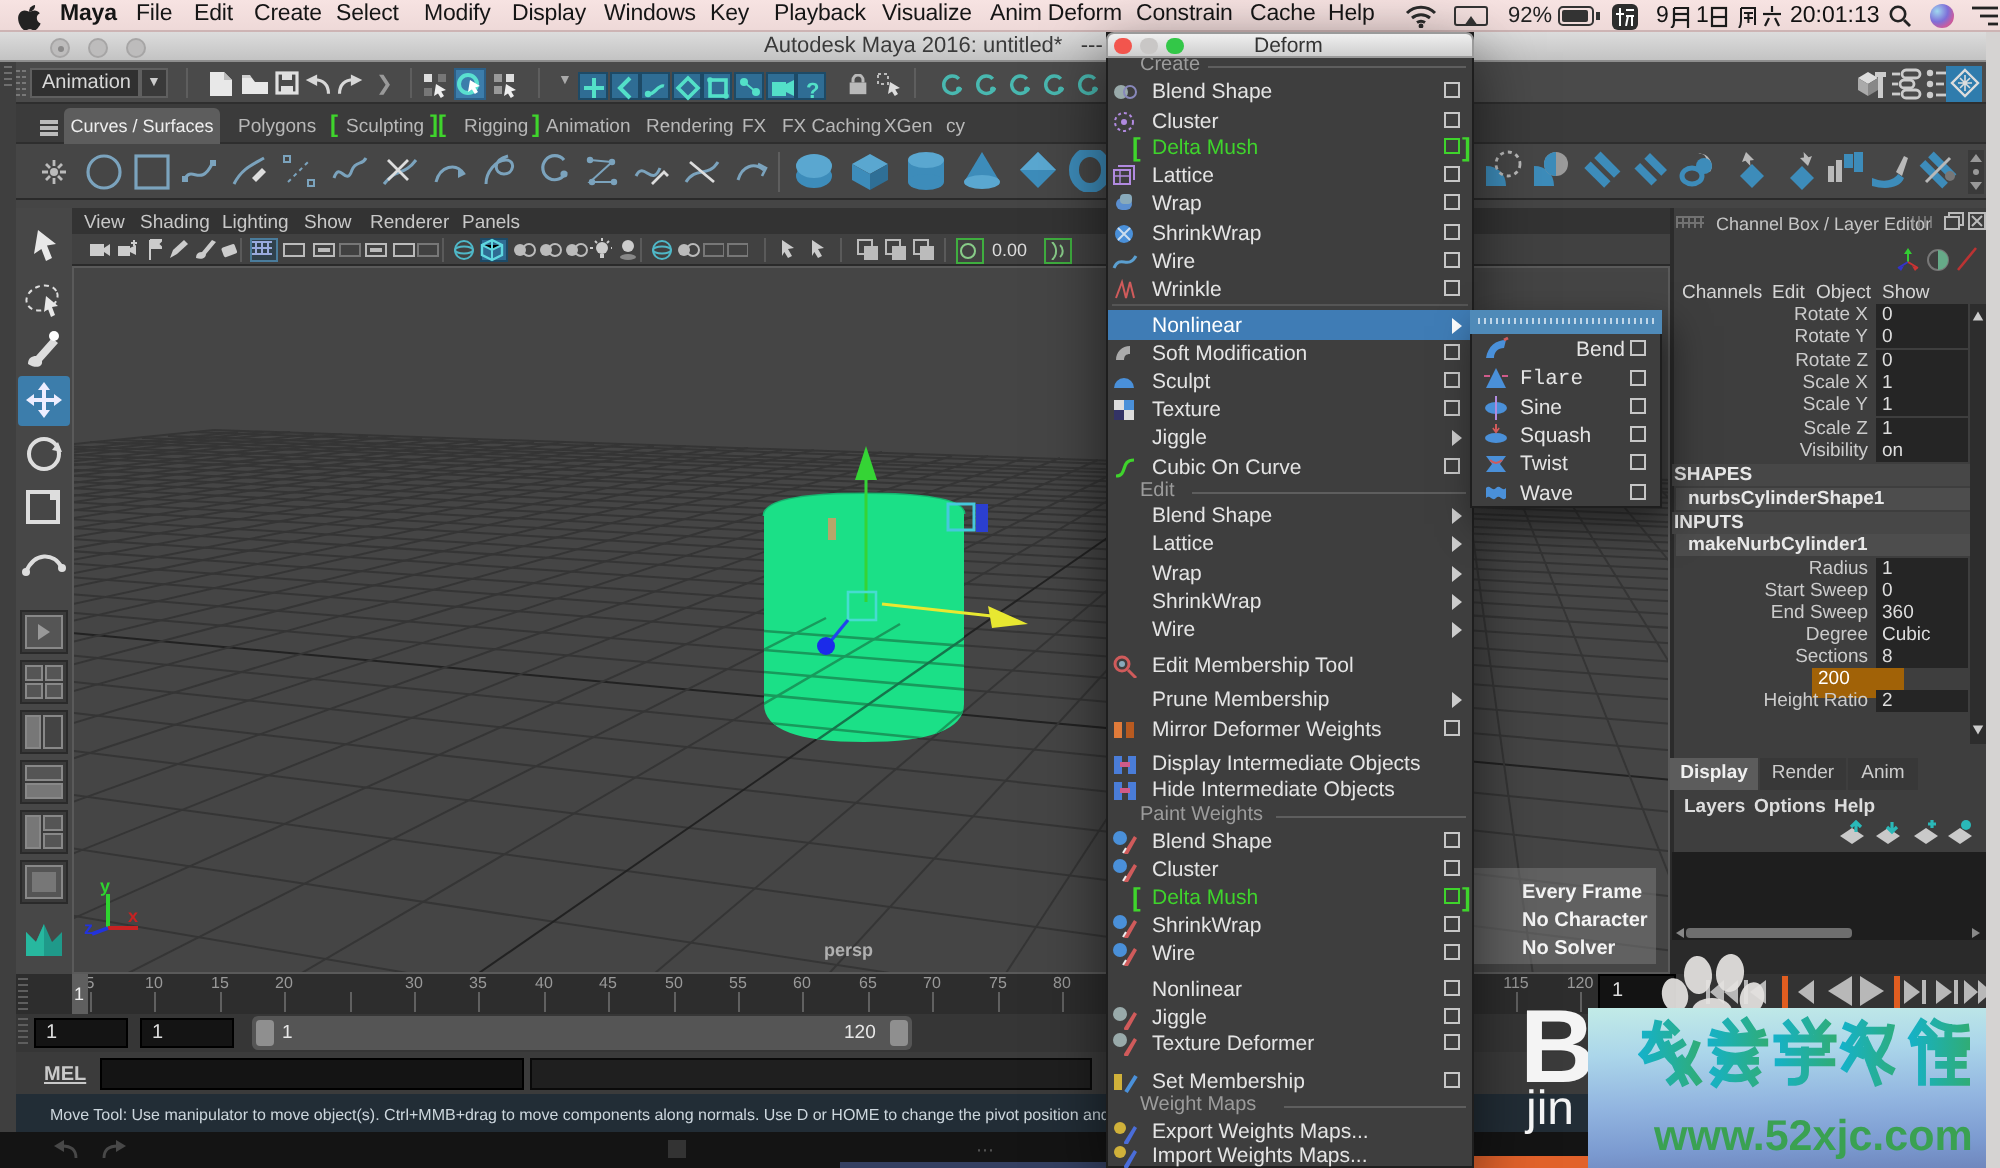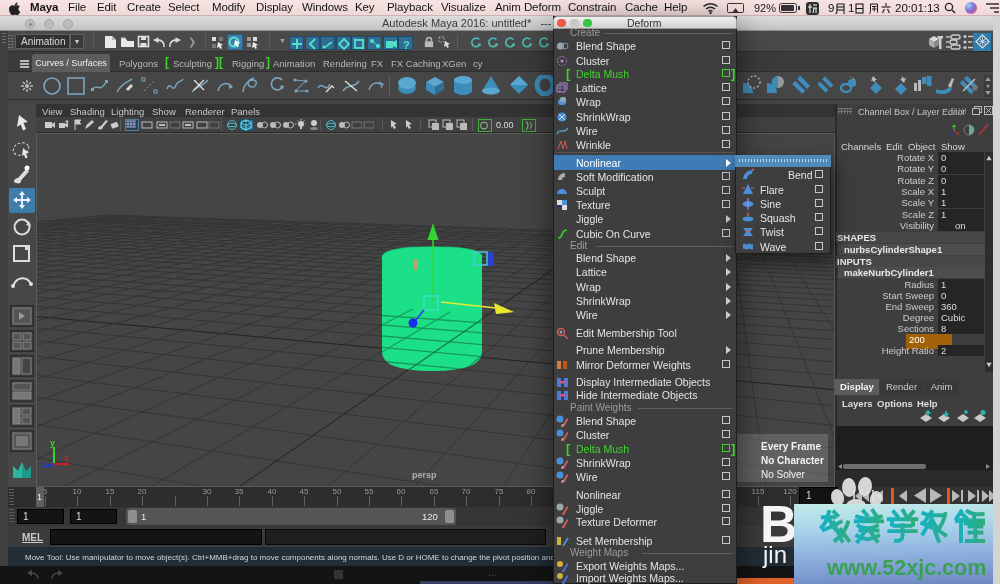--- a/index.html
+++ b/index.html
@@ -835,21 +835,21 @@
 <span class="abs" style="left:938px;top:163px;width:46px;height:11px;background:#252525;font-size:9.5px;color:#ddd;padding-left:3px;">0</span>
 <span class="abs" style="left:845px;top:175px;width:89px;text-align:right;font-size:9.5px;color:#ccc;">Rotate Z</span>
 <span class="abs" style="left:938px;top:175px;width:46px;height:11px;background:#252525;font-size:9.5px;color:#ddd;padding-left:3px;">0</span>
 <span class="abs" style="left:845px;top:186px;width:89px;text-align:right;font-size:9.5px;color:#ccc;">Scale X</span>
 <span class="abs" style="left:938px;top:186px;width:46px;height:11px;background:#252525;font-size:9.5px;color:#ddd;padding-left:3px;">1</span>
 <span class="abs" style="left:845px;top:197px;width:89px;text-align:right;font-size:9.5px;color:#ccc;">Scale Y</span>
 <span class="abs" style="left:938px;top:197px;width:46px;height:11px;background:#252525;font-size:9.5px;color:#ddd;padding-left:3px;">1</span>
 <span class="abs" style="left:845px;top:209px;width:89px;text-align:right;font-size:9.5px;color:#ccc;">Scale Z</span>
 <span class="abs" style="left:938px;top:209px;width:46px;height:11px;background:#252525;font-size:9.5px;color:#ddd;padding-left:3px;">1</span>
 <span class="abs" style="left:845px;top:220px;width:89px;text-align:right;font-size:9.5px;color:#ccc;">Visibility</span>
-<span class="abs" style="left:938px;top:220px;width:46px;height:11px;background:#252525;font-size:9.5px;color:#ddd;padding-left:17px;">on</span>
+<span class="abs" style="left:938px;top:220px;width:46px;height:11px;background:#252525;font-size:9.5px;color:#ddd;padding-left:3px;">on</span>
 <span class="abs" style="left:836px;top:232px;width:149px;height:11px;background:#474747;"></span>
 <span class="abs" style="left:837px;top:232px;font-size:9.5px;font-weight:bold;color:#e8e8e8;">SHAPES</span>
 <span class="abs" style="left:838px;top:244px;width:147px;height:11px;background:#4d4d4d;"></span>
 <span class="abs" style="left:844px;top:244px;font-size:9.5px;font-weight:bold;color:#e8e8e8;">nurbsCylinderShape1</span>
 <span class="abs" style="left:836px;top:256px;width:149px;height:11px;background:#474747;"></span>
 <span class="abs" style="left:837px;top:256px;font-size:9.5px;font-weight:bold;color:#e8e8e8;">INPUTS</span>
 <span class="abs" style="left:838px;top:267px;width:147px;height:11px;background:#4d4d4d;"></span>
 <span class="abs" style="left:844px;top:267px;font-size:9.5px;font-weight:bold;color:#e8e8e8;">makeNurbCylinder1</span>
 <span class="abs" style="left:845px;top:279px;width:89px;text-align:right;font-size:9.5px;color:#ccc;">Radius</span>
 <span class="abs" style="left:938px;top:279px;width:46px;height:11px;background:#252525;font-size:9.5px;color:#ddd;padding-left:3px;">1</span>
@@ -1220,21 +1220,21 @@
 <svg class="abs" style="left:741px;top:168px;z-index:56;" width="14" height="13" viewBox="0 0 14 13">
     <path d="M2 11C3 5 7 2 12 2l-1 4c-3 0-5 2-5 5z" fill="#4a90d9"></path>
     <path d="M11 2l2-1" stroke="#d05b5b" stroke-width="1.5"></path>
   </svg>
 <span class="abs" style="left:760px;top:169px;font-size:10.5px;color:#e4e4e4;z-index:56;padding-left:28px;">Bend</span>
 <span class="abs" style="left:815px;top:170px;width:8px;height:8px;border:1.2px solid #c6c6c6;z-index:56;"></span>
 <svg class="abs" style="left:741px;top:183px;z-index:56;" width="14" height="13" viewBox="0 0 14 13">
     <path d="M7 1 12 11H2z" fill="#4a90d9"></path>
     <path d="M1 5h3M10 5h3" stroke="#d05b8a"></path>
   </svg>
-<span class="abs" style="left:760px;top:184px;font-size:10.5px;color:#e4e4e4;z-index:56;">Flare</span>
+<span class="abs" style="left:760px;top:184px;font-size:10.5px;color:#e4e4e4;z-index:56;font-family:Liberation Mono, monospace;">Flare</span>
 <span class="abs" style="left:815px;top:185px;width:8px;height:8px;border:1.2px solid #c6c6c6;z-index:56;"></span>
 <svg class="abs" style="left:741px;top:197px;z-index:56;" width="14" height="13" viewBox="0 0 14 13">
     <ellipse cx="7" cy="7" rx="5.5" ry="3" fill="#4a90d9"></ellipse>
     <path d="M7 1v12" stroke="#b18ae0"></path>
   </svg>
 <span class="abs" style="left:760px;top:198px;font-size:10.5px;color:#e4e4e4;z-index:56;">Sine</span>
 <span class="abs" style="left:815px;top:199px;width:8px;height:8px;border:1.2px solid #c6c6c6;z-index:56;"></span>
 <svg class="abs" style="left:741px;top:211px;z-index:56;" width="14" height="13" viewBox="0 0 14 13">
     <ellipse cx="7" cy="8" rx="5.5" ry="2.5" fill="#4a90d9"></ellipse>
     <path d="M7 1v4M5.5 3 7 5l1.5-2" stroke="#d05b5b"></path>
@@ -1248,21 +1248,21 @@
 <span class="abs" style="left:760px;top:226px;font-size:10.5px;color:#e4e4e4;z-index:56;">Twist</span>
 <span class="abs" style="left:815px;top:227px;width:8px;height:8px;border:1.2px solid #c6c6c6;z-index:56;"></span>
 <svg class="abs" style="left:741px;top:240px;z-index:56;" width="14" height="13" viewBox="0 0 14 13">
     <path d="M2 4c2-2 3 2 5 0s3 2 5 0v5c-2 2-3-2-5 0s-3-2-5 0z" fill="#4a90d9"></path>
   </svg>
 <span class="abs" style="left:760px;top:241px;font-size:10.5px;color:#e4e4e4;z-index:56;">Wave</span>
 <span class="abs" style="left:815px;top:242px;width:8px;height:8px;border:1.2px solid #c6c6c6;z-index:56;"></span>
 <div class="abs" style="left:736px;top:434px;width:92px;height:48px;background:rgba(120,120,120,.55);z-index:30;"></div>
 <span class="abs" style="left:761px;top:441px;font-size:10px;font-weight:bold;color:#f4f4f4;z-index:31;">Every Frame</span>
 <span class="abs" style="left:761px;top:455px;font-size:10px;font-weight:bold;color:#f4f4f4;z-index:31;">No Character</span>
-<span class="abs" style="left:761px;top:469px;font-size:10px;font-weight:normal;color:#f4f4f4;z-index:31;">No Solver</span>
+<span class="abs" style="left:761px;top:469px;font-size:10px;font-weight:bold;color:#f4f4f4;z-index:31;">No Solver</span>
 
 <span class="abs" style="left:760px;top:494px;font-size:52px;font-weight:bold;color:#f4f4f4;z-index:60;">B</span>
 <span class="abs" style="left:763px;top:541px;font-size:24px;color:#f4f4f4;z-index:60;">jin</span>
 
 <div class="abs" style="left:794px;top:504px;width:199px;height:80px;background:linear-gradient(178deg,#c2ebe7 0%,#abd6ea 28%,#92b5e0 58%,#7b9ad0 84%,#6f87bd 100%);z-index:65;"></div>
 <svg class="abs" style="left:819px;top:508px;z-index:66;" width="166" height="37" viewBox="0 0 505 110">
     <defs>
       <linearGradient id="wg" gradientUnits="userSpaceOnUse" x1="0" y1="0" x2="505" y2="0">
         <stop offset="0" stop-color="#14b2cc"></stop>
         <stop offset=".28" stop-color="#3daa4e"></stop>

